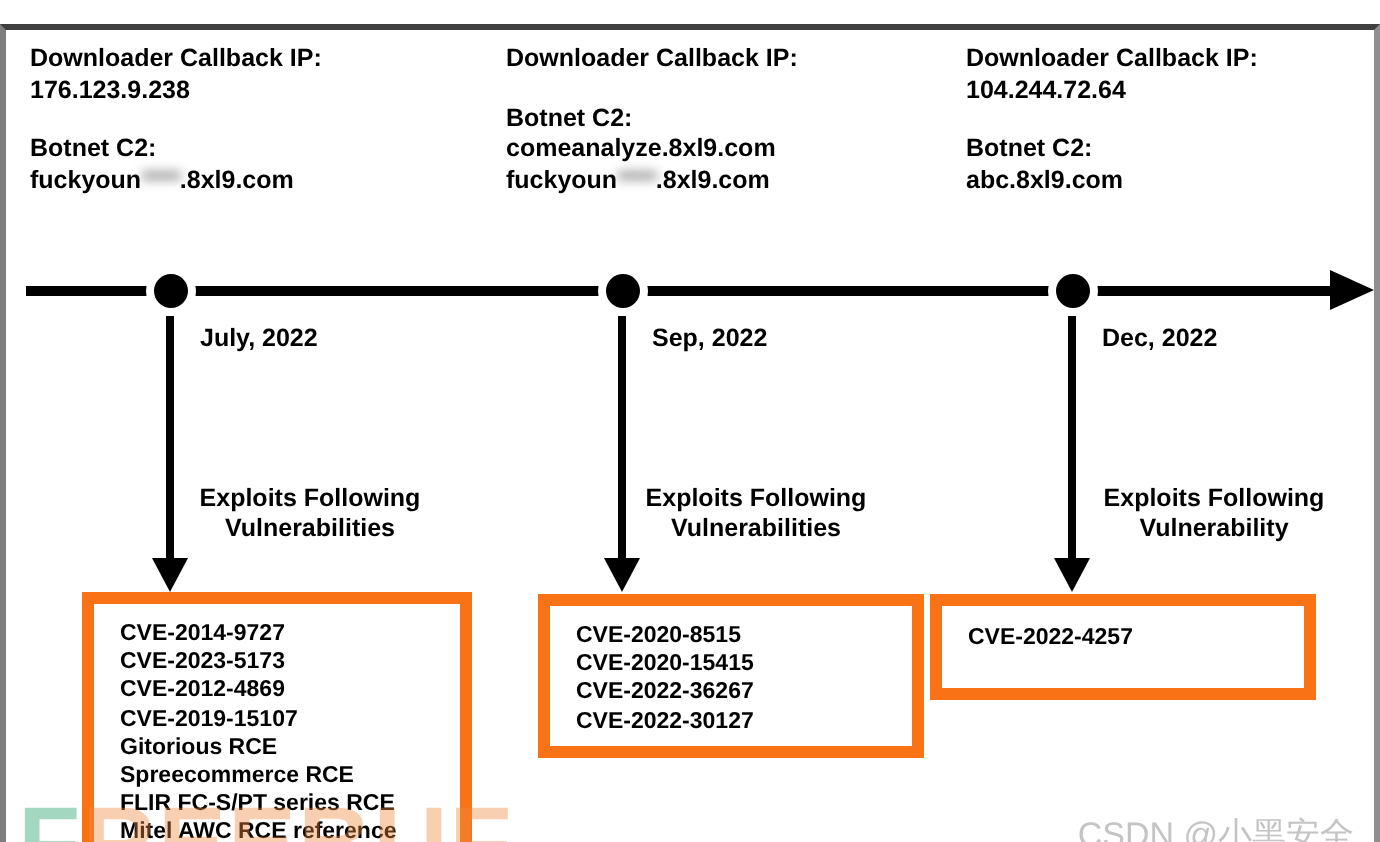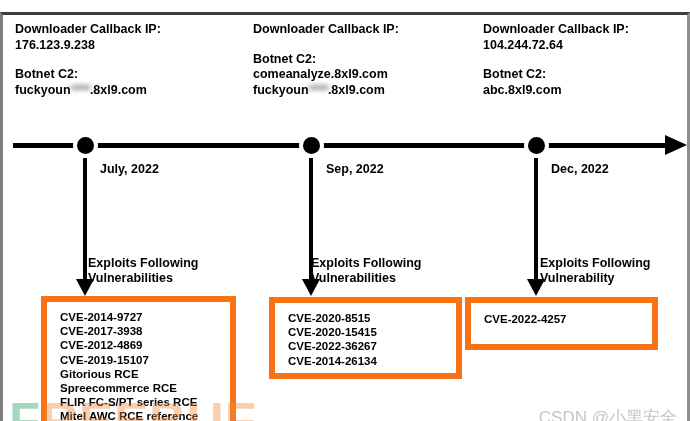--- a/index.html
+++ b/index.html
@@ -40,21 +40,21 @@
   .arrow-down {
     position:absolute; top:264px; width:0; height:0;
     border-left:9px solid transparent; border-right:9px solid transparent;
     border-top:17px solid #000;
   }
   .arrow-down-1 { left:73px; } .arrow-down-2 { left:299px; } .arrow-down-3 { left:524px; }
 
   .date-label { position:absolute; top:147px; font-size:12.5px; white-space:nowrap; }
   .date-1 { left:97px; } .date-2 { left:323px; } .date-3 { left:548px; }
 
-  .exploits-label { position:absolute; top:241px; width:134px; text-align:left; font-size:12.5px; line-height:15px; }
+  .exploits-label { position:absolute; top:227px; width:134px; text-align:center; font-size:12.5px; line-height:15px; }
   .exploits-1 { left:85px; } .exploits-2 { left:308px; } .exploits-3 { left:537px; }
 
   
   .cve-box {
     position:absolute; background:#fff; border:6px solid #f97316;
     font-size:11.5px; line-height:14.2px; white-space:nowrap;
   }
   .cve-box-1 { left:38px;  top:281px; width:170px; height:123px; padding:8px 0 0 13px; }
   .cve-box-2 { left:266px; top:282px; width:168px; height:62px;  padding:8px 0 0 13px; }
   .cve-box-3 { left:462px; top:282px; width:168px; height:32px;  padding:9px 0 0 13px; }
@@ -125,33 +125,33 @@
     <div>Exploits Following</div>
     <div>Vulnerabilities</div>
   </div>
   <div class="exploits-label exploits-3">
     <div>Exploits Following</div>
     <div>Vulnerability</div>
   </div>
 
   <div class="cve-box cve-box-1">
     <div>CVE-2014-9727</div>
-    <div>CVE-2017-3938</div>
+    <div>CVE-2023-5173</div>
     <div>CVE-2012-4869</div>
     <div>CVE-2019-15107</div>
     <div>Gitorious RCE</div>
     <div>Spreecommerce RCE</div>
     <div>FLIR FC-S/PT series RCE</div>
     <div>Mitel AWC RCE reference</div>
   </div>
   <div class="cve-box cve-box-2">
     <div>CVE-2020-8515</div>
     <div>CVE-2020-15415</div>
     <div>CVE-2022-36267</div>
-    <div>CVE-2014-26134</div>
+    <div>CVE-2022-30127</div>
   </div>
   <div class="cve-box cve-box-3">
     <div>CVE-2022-4257</div>
   </div>
 
   <div class="wm-freebuf"><span class="wm-first">F</span><span class="wm-rest">REEBUF</span></div>
   <div class="wm-csdn">CSDN @小黑安全</div>
 
 </div>
 

